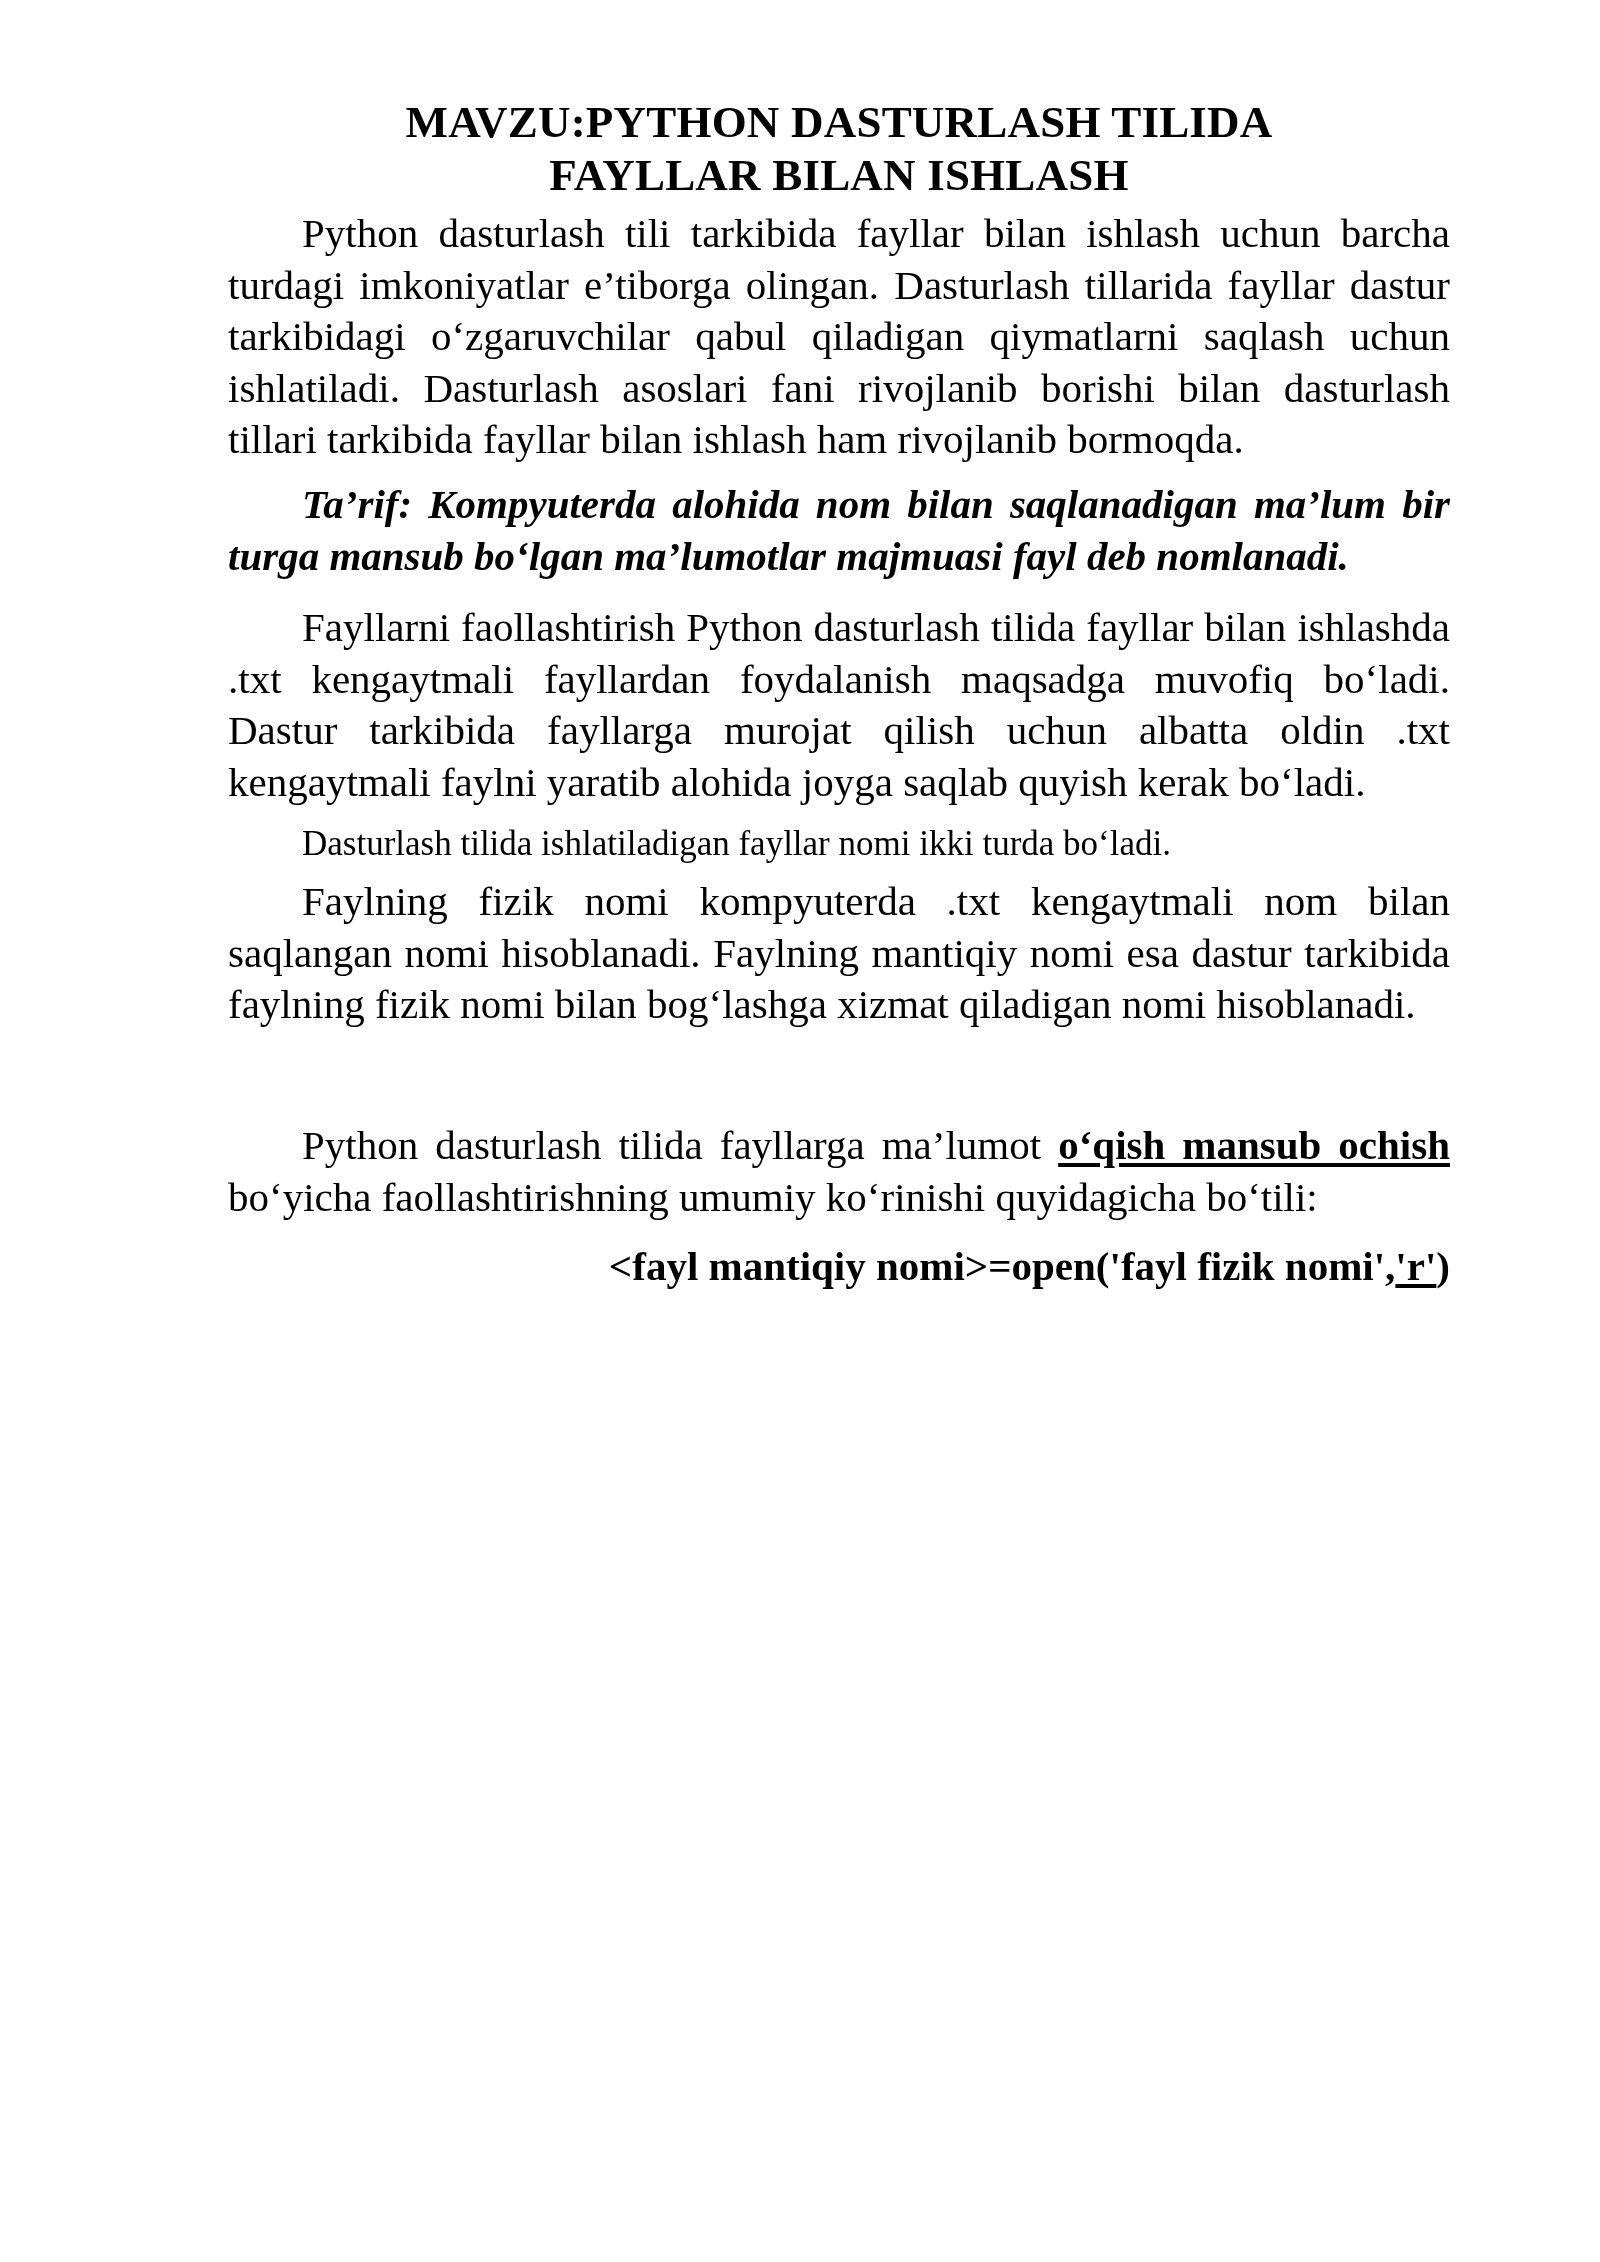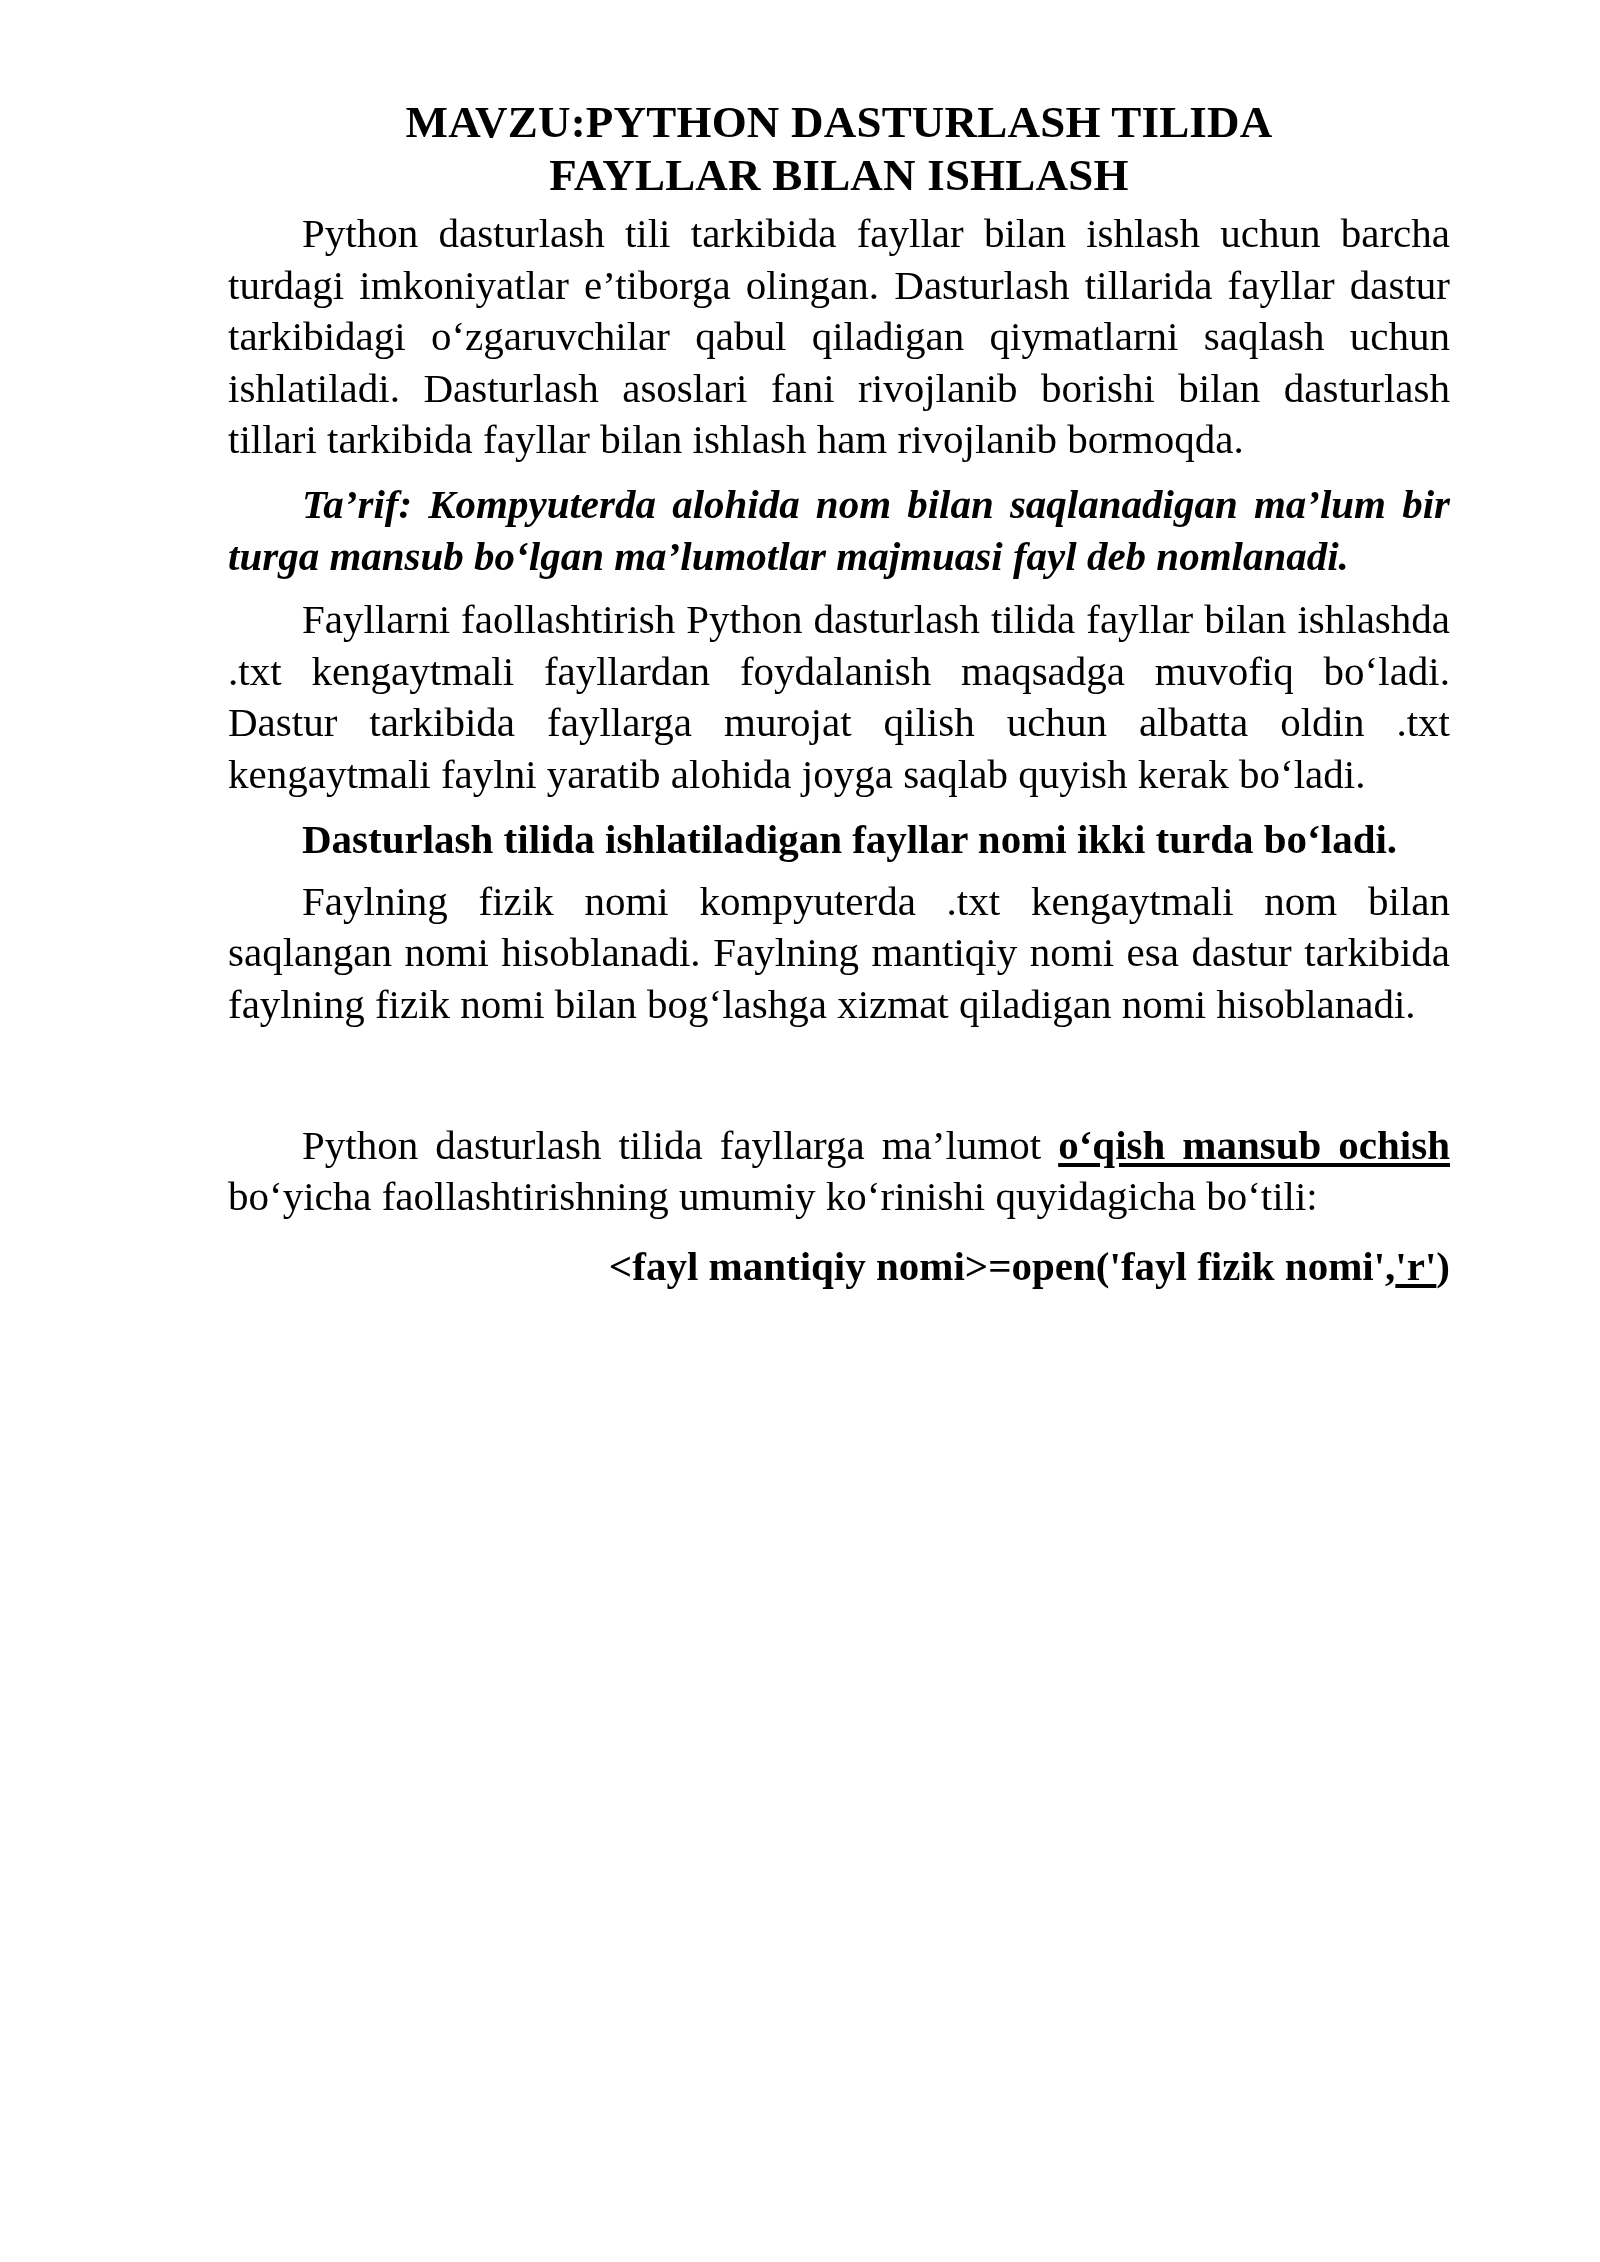--- a/index.html
+++ b/index.html
@@ -53,26 +53,26 @@
     hyphens: none;
   }
 
   .para-def {
     font-weight: bold;
     font-style: italic;
     font-size: 41px;
     line-height: 1.255;
     text-align: justify;
     text-indent: 74px;
-    margin: 14px 0 12px 0;
+    margin: 14px 0 20px 0;
   }
 
   .para-bold {
-    font-weight: bold;
-    font-size: 41px;
+    font-weight: normal;
+    font-size: 35px;
     line-height: 1.255;
     text-align: justify;
     text-indent: 74px;
     margin: 14px 0 10px 0;
   }
 
   .list-item {
     font-weight: bold;
     font-size: 41px;
     line-height: 1.255;

